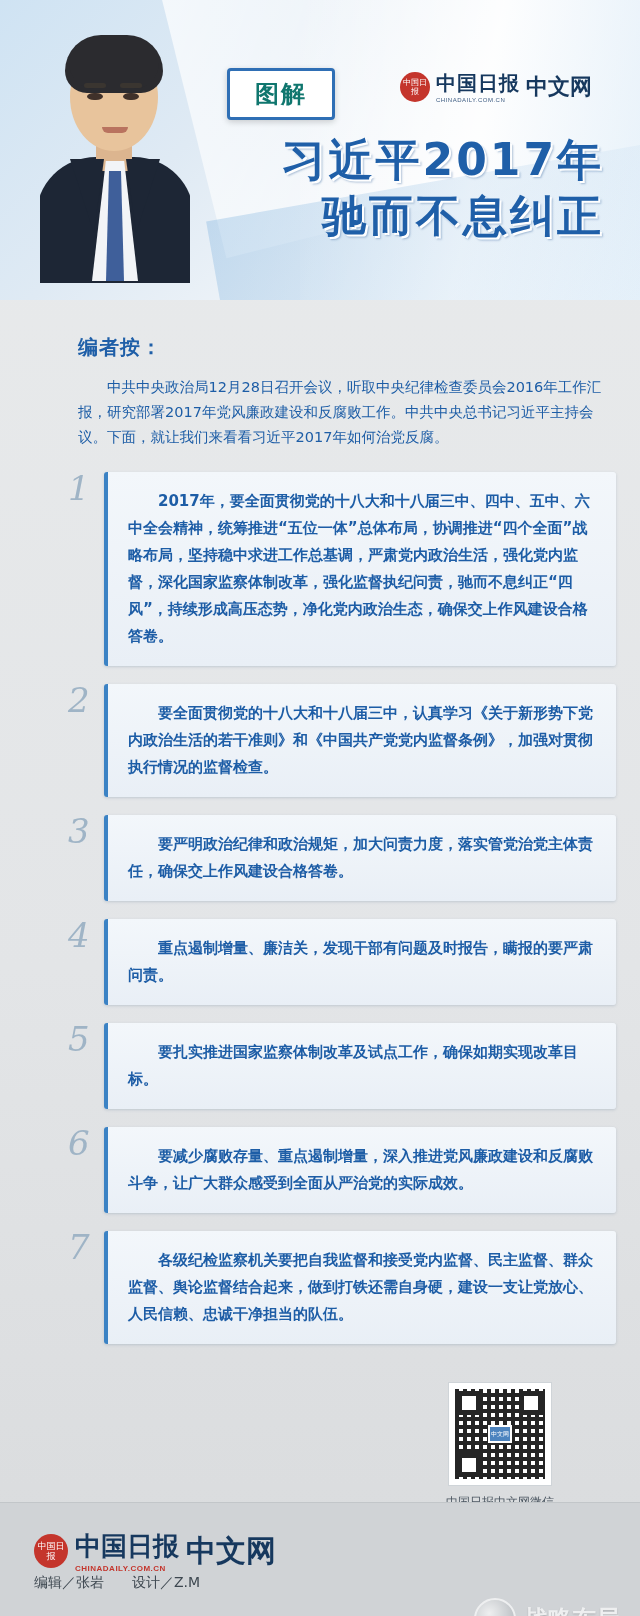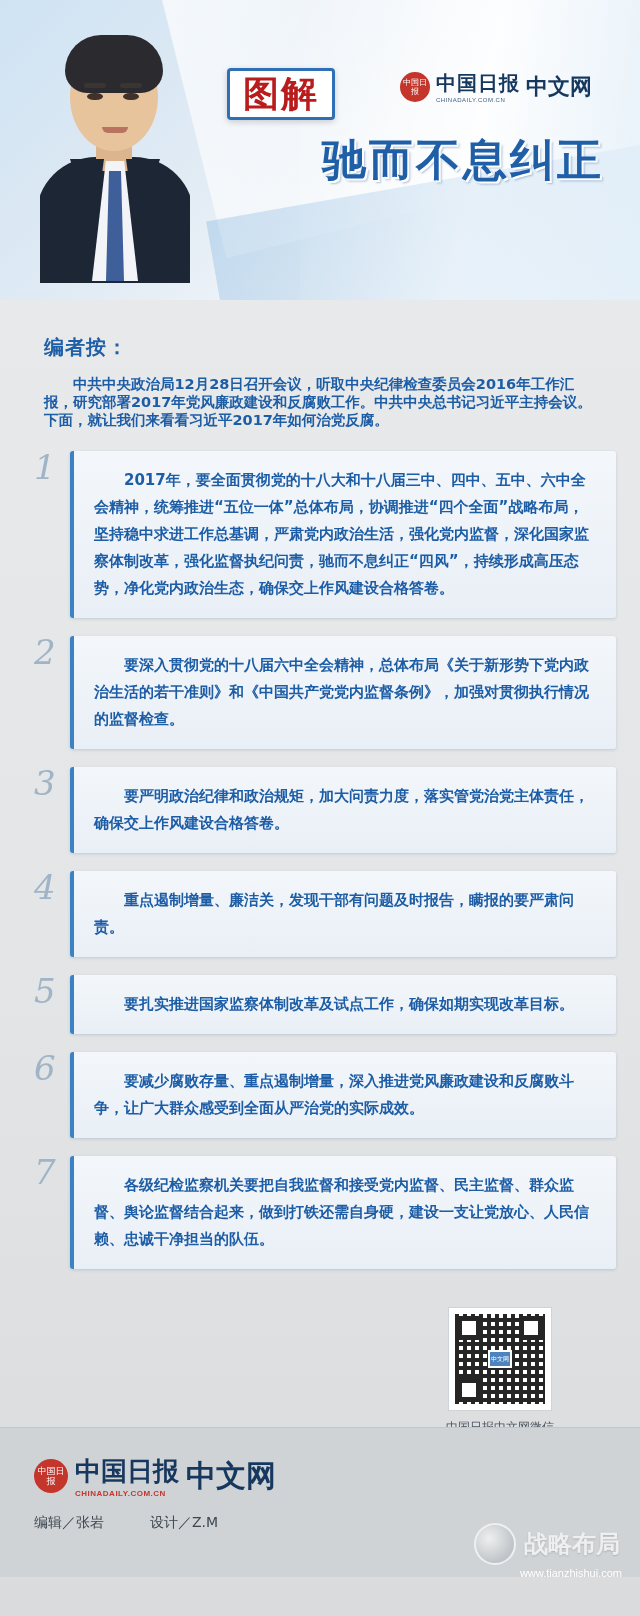--- a/index.html
+++ b/index.html
@@ -111,21 +111,21 @@
     position: absolute; left: 227px; top: 68px;
     width: 108px; height: 52px;
     background: #ffffff;
     border: 3px solid #2f6fb5;
     border-radius: 4px;
     display: flex; align-items: center; justify-content: center;
     box-shadow: 0 2px 6px rgba(0,0,0,.18);
   }
   .badge-tujie span {
     font-family: "DejaVu Sans", sans-serif;
-    font-size: 36px; font-weight: bold; color: #b91c1c; letter-spacing: 2px;
+    font-size: 24px; font-weight: bold; color: #0f766e; letter-spacing: 2px;
   }
 
   .cd-logo {
     position: absolute; right: 48px; top: 70px;
     display: flex; align-items: center; gap: 6px;
   }
   .cd-seal {
     width: 30px; height: 30px; border-radius: 50%;
     background: #c4352c; color: #fff;
     font-size: 8px; line-height: 9px; text-align: center;
@@ -156,34 +156,35 @@
     letter-spacing: 3px;
     color: #1f5fa8;
     line-height: 56px;
     text-shadow: 2px 2px 0 #ffffff, 3px 3px 2px rgba(40,90,150,.35);
   }
 
   
   .body-area {
     position: relative;
     padding: 0 0 0 6px;
+    margin-left: 34px;
   }
   .intro {
     padding: 34px 38px 6px 38px;
   }
   .intro-title {
     font-family: "DejaVu Sans", sans-serif;
     font-size: 20px; font-weight: bold; color: #1f5fa8; letter-spacing: 1px;
     margin-bottom: 14px;
   }
   .intro-text {
     font-family: "DejaVu Sans", sans-serif;
-    font-size: 14.5px; line-height: 18px; color: #1d5da6;
+    font-size: 14.5px; line-height: 25px; color: #1d5da6;
     text-indent: 2em;
-    font-weight: bold;
+    font-weight: normal;
   }
 
   .items { padding: 16px 24px 20px 24px; }
 
   .item {
     position: relative;
     margin-bottom: 18px;
     padding-left: 40px;
   }
   .item-num {
@@ -276,22 +277,22 @@
   }
   .fl-en {
     font-family: "Liberation Sans", sans-serif;
     font-size: 8px; font-weight: bold; color: #c4352c; letter-spacing: .5px;
   }
   .fl-zw {
     font-family: "DejaVu Sans", sans-serif;
     font-size: 30px; font-weight: bold; color: #16385e;
   }
   .credits {
-    position: absolute; left: 34px; top: 86px;
-    display: flex; gap: 46px;
+    position: absolute; left: 34px; top: 71px;
+    display: flex; gap: 28px;
     font-family: "DejaVu Sans", sans-serif;
     font-size: 14px; color: #3d4750;
   }
 
   .watermark {
     position: absolute; right: 20px; bottom: 12px;
     display: flex; align-items: center; gap: 8px;
     opacity: .65;
   }
   .wm-circle {
@@ -345,20 +346,21 @@
         <span>中国日报</span>
       </div>
       <div>
         <div class="cd-cn">中国日报</div>
         <div class="cd-en">CHINADAILY.COM.CN</div>
       </div>
       <div class="cd-zw">中文网</div>
     </div>
 
     <div class="title-wrap">
+      <div class="title-line">习近平2017年</div>
       <div class="title-line">驰而不息纠正</div>
     </div>
   </div>
 
   <div class="body-area">
 
     <div class="intro">
       <div class="intro-title">编者按：</div>
       <div class="intro-text">中共中央政治局12月28日召开会议，听取中央纪律检查委员会2016年工作汇报，研究部署2017年党风廉政建设和反腐败工作。中共中央总书记习近平主持会议。下面，就让我们来看看习近平2017年如何治党反腐。</div>
     </div>
@@ -368,21 +370,21 @@
       <div class="item">
         <div class="item-num">1</div>
         <div class="item-box">
           <div class="item-text">2017年，要全面贯彻党的十八大和十八届三中、四中、五中、六中全会精神，统筹推进“五位一体”总体布局，协调推进“四个全面”战略布局，坚持稳中求进工作总基调，严肃党内政治生活，强化党内监督，深化国家监察体制改革，强化监督执纪问责，驰而不息纠正“四风”，持续形成高压态势，净化党内政治生态，确保交上作风建设合格答卷。</div>
         </div>
       </div>
 
       <div class="item">
         <div class="item-num">2</div>
         <div class="item-box">
-          <div class="item-text">要深入贯彻党的十八届六中全会精神，总体布局《关于新形势下党内政治生活的若干准则》和《中国共产党党内监督条例》，加强对贯彻执行情况的监督检查。</div>
+          <div class="item-text">要全面贯彻党的十八大和十八届三中，认真学习《关于新形势下党内政治生活的若干准则》和《中国共产党党内监督条例》，加强对贯彻执行情况的监督检查。</div>
         </div>
       </div>
 
       <div class="item">
         <div class="item-num">3</div>
         <div class="item-box">
           <div class="item-text">要严明政治纪律和政治规矩，加大问责力度，落实管党治党主体责任，确保交上作风建设合格答卷。</div>
         </div>
       </div>
 

